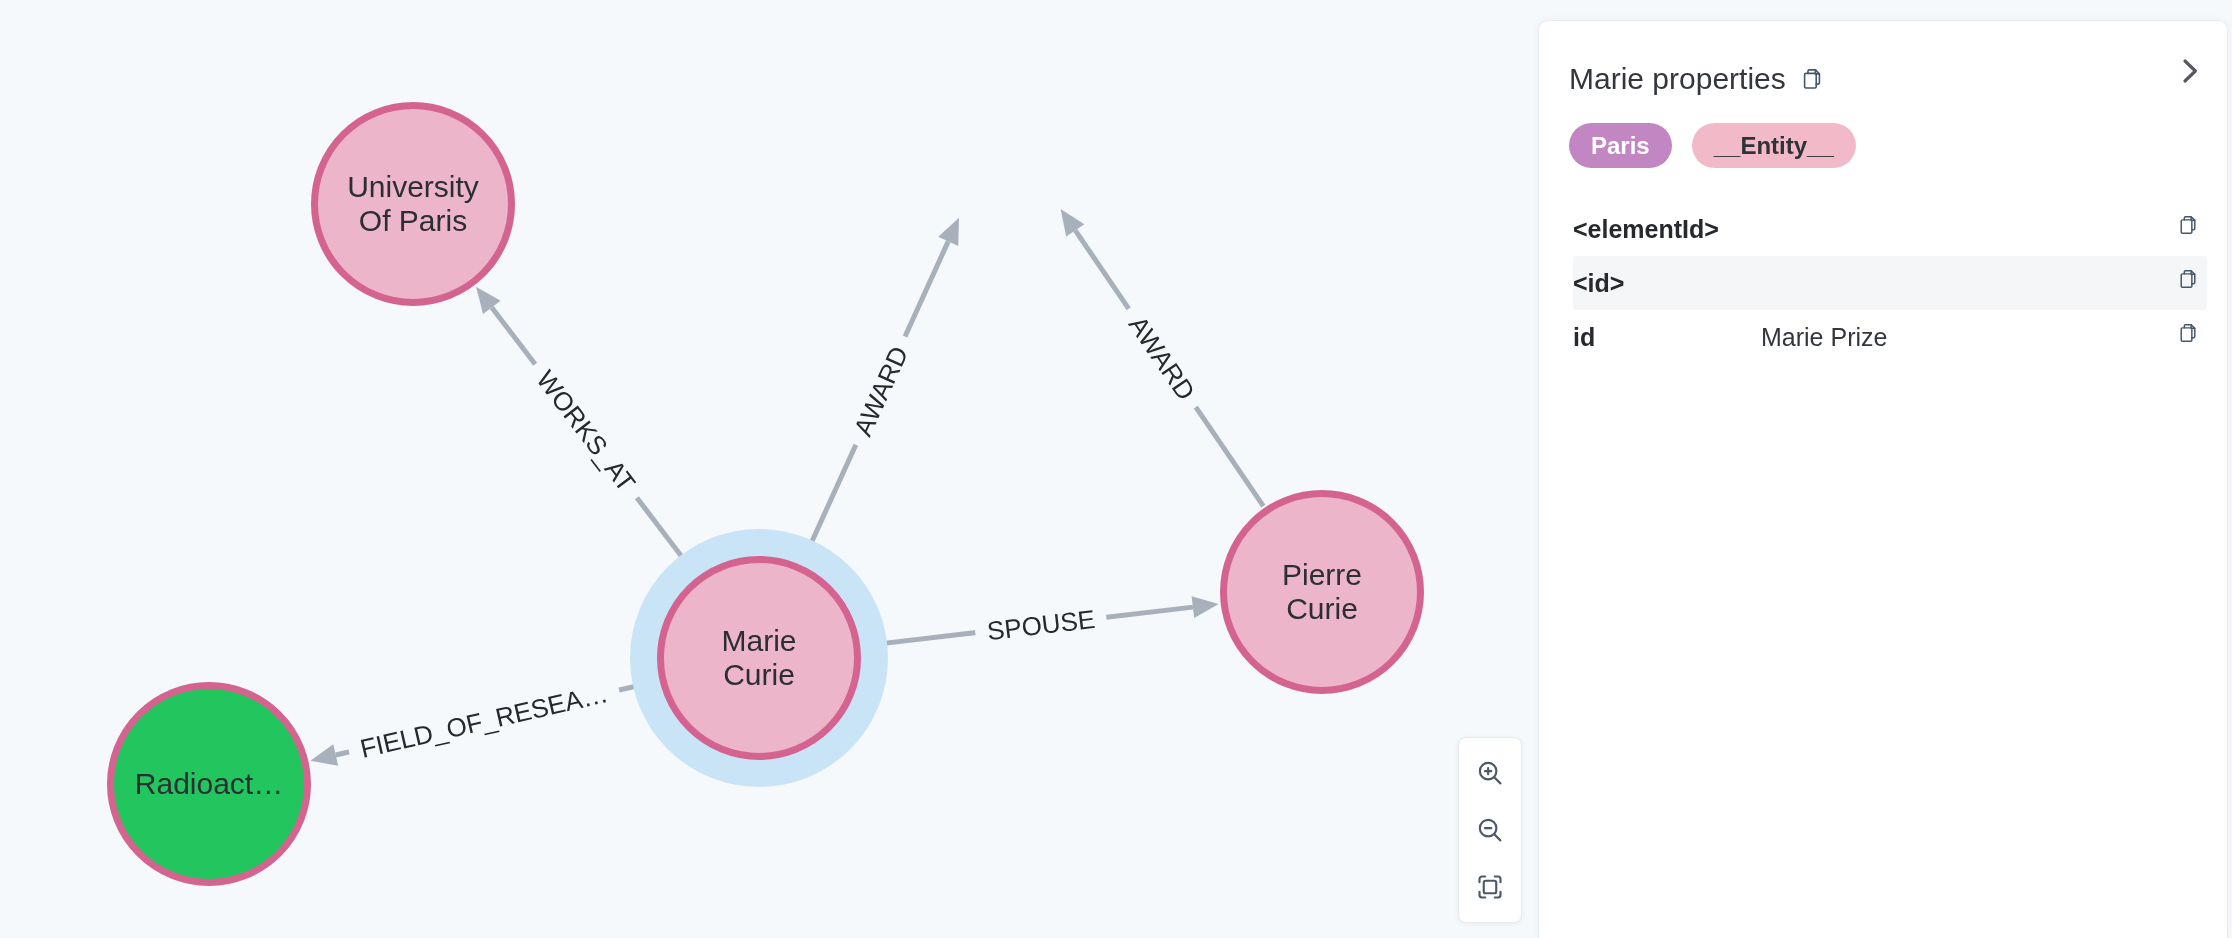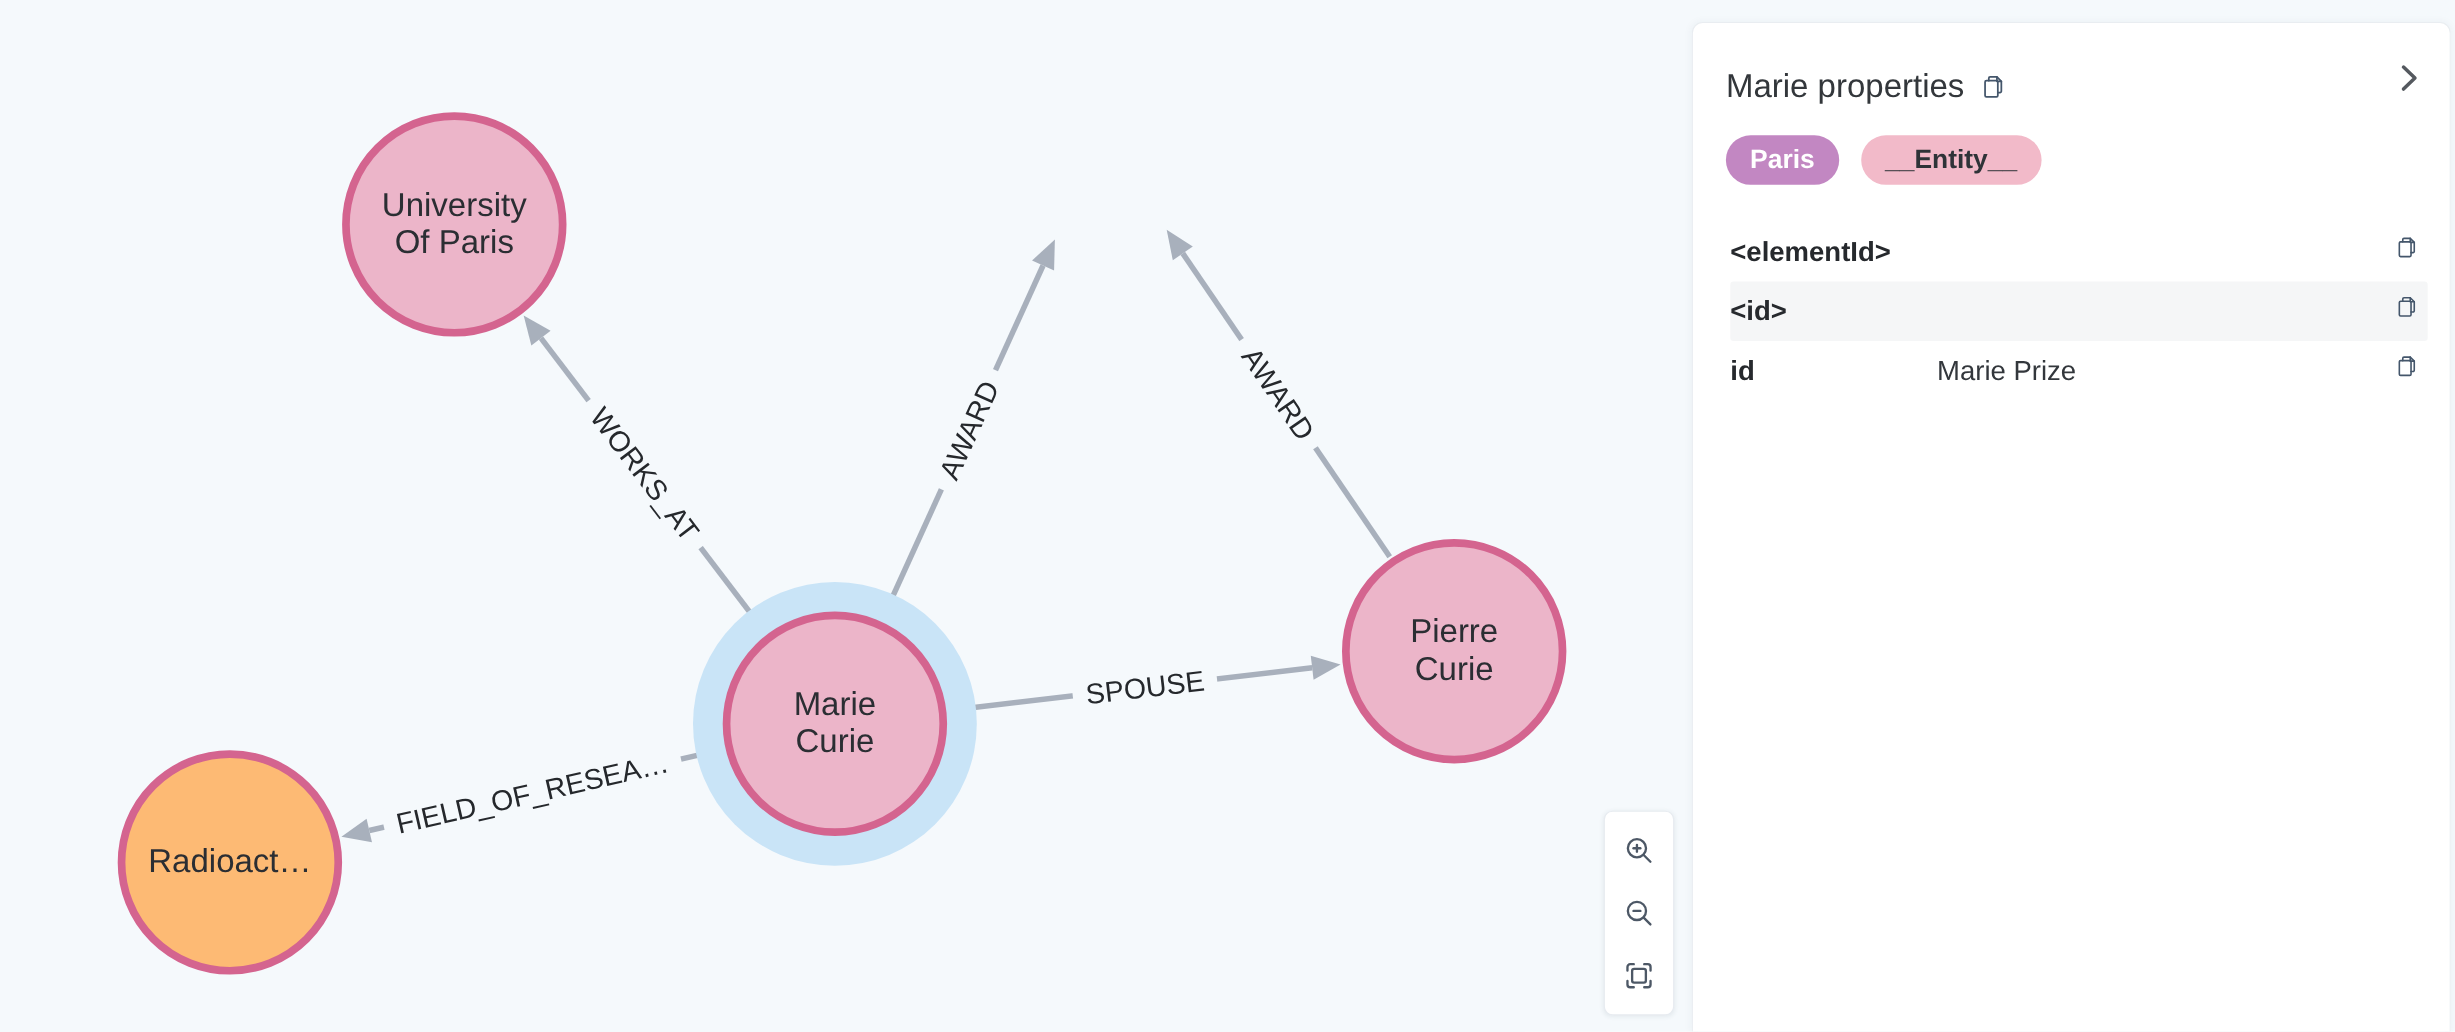--- a/index.html
+++ b/index.html
@@ -97,21 +97,21 @@
       <div class="graph-node" style="left: 311px; top: 102px; width: 204px; height: 204px; background: rgb(236, 181, 201); border: 7px solid rgb(212, 100, 143);">
         <span>University<br>Of Paris</span>
       </div>
       <div class="selection-halo" style="left: 630px; top: 529px; width: 258px; height: 258px; background: rgb(201, 228, 247);"></div>
       <div class="graph-node" style="left: 657px; top: 556px; width: 204px; height: 204px; background: rgb(236, 181, 201); border: 7px solid rgb(212, 100, 143);">
         <span>Marie<br>Curie</span>
       </div>
       <div class="graph-node" style="left: 1220px; top: 490px; width: 204px; height: 204px; background: rgb(236, 181, 201); border: 7px solid rgb(212, 100, 143);">
         <span>Pierre<br>Curie</span>
       </div>
-      <div class="graph-node" style="left: 107px; top: 682px; width: 204px; height: 204px; background: #fdba74; border: 7px solid rgb(212, 100, 143);">
+      <div class="graph-node" style="left: 107px; top: 682px; width: 204px; height: 204px; background: #22c55e; border: 7px solid rgb(212, 100, 143);">
         <span>Radioact…</span>
       </div>
     </div>
 
   <div id="zoom-toolbar">
     <button class="zoom-btn" title="Zoom in">
       <svg width="30" height="30" viewBox="0 0 24 24">
         <circle cx="10.5" cy="10.5" r="6.6"></circle>
         <line x1="15.4" y1="15.4" x2="20.3" y2="20.3"></line>
         <line x1="10.5" y1="8" x2="10.5" y2="13"></line>

